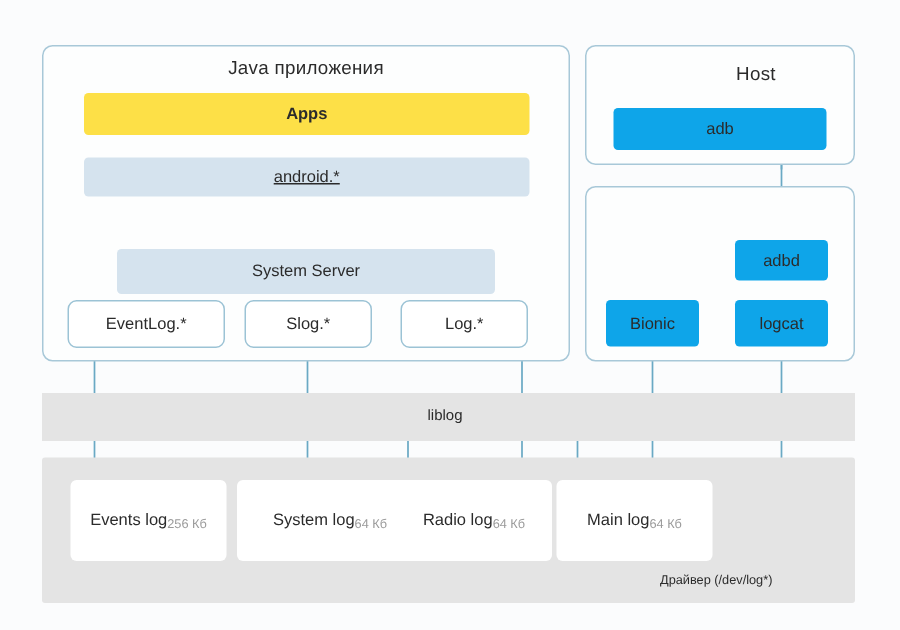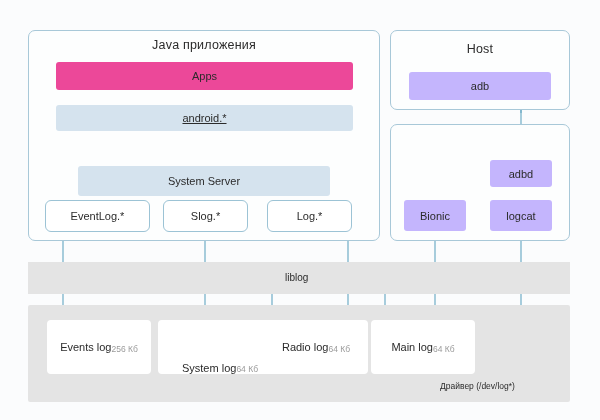--- a/index.html
+++ b/index.html
@@ -43,23 +43,23 @@
   .block {
     position: absolute;
     box-sizing: border-box;
     display: flex;
     align-items: center;
     justify-content: center;
     font-size: 11px;
     color: #2b2b2b;
     border-radius: 3px;
   }
-  .block.apps   { background: #ec4899; }
+  .block.apps   { background: #fde047; font-weight: bold; }
   .block.blue   { background: #d5e3ee; }
-  .block.gray   { background: #c4b5fd; }
+  .block.gray   { background: #0ea5e9; }
   .block.white  {
     background: #ffffff;
     border: 1px solid #9cc3d5;
     border-radius: 6px;
   }
   .block.logbox {
     background: #ffffff;
     border-radius: 4px;
     flex-direction: row;
     box-shadow: 0 0 0 0 rgba(0,0,0,0);
@@ -158,21 +158,21 @@
     <span>EventLog.*</span>
   </div>
   <div class="block white" style="left:163px; top:200px; width:85px; height:32px;">
     <span>Slog.*</span>
   </div>
   <div class="block white" style="left:267px; top:200px; width:85px; height:32px;">
     <span>Log.*</span>
   </div>
 
   <div class="panel" style="left:390px; top:30px; width:180px; height:80px;"></div>
-  <div class="panel-title" style="left:390px; top:42px; width:180px;">Host</div>
+  <div class="panel-title" style="left:390px; top:42px; width:180px;padding-left:24px;">Host</div>
   <div class="block gray" style="left:409px; top:72px; width:142px; height:28px;">
     <span>adb</span>
   </div>
 
   <div class="panel" style="left:390px; top:124px; width:180px; height:117px;"></div>
   <div class="block gray" style="left:490px; top:160px; width:62px; height:27px;">
     <span>adbd</span>
   </div>
   <div class="block gray" style="left:404px; top:200px; width:62px; height:31px;">
     <span>Bionic</span>
@@ -183,21 +183,21 @@
 
   <div class="band" style="left:28px; top:262px; width:542px; height:32px;"></div>
   <div class="band-label" style="left:285px; top:272px;">liblog</div>
 
   <div class="band driver" style="left:28px; top:305px; width:542px; height:97px;"></div>
 
   <div class="block logbox" style="left:47px; top:320px; width:104px; height:54px;">
     <span class="log-name">Events log</span>
     <span class="log-size">256 Кб</span>
   </div>
-  <div class="block logbox" style="left:158px; top:320px; width:124px; height:54px;align-items:flex-end;">
+  <div class="block logbox" style="left:158px; top:320px; width:124px; height:54px;">
     <span class="log-name">System log</span>
     <span class="log-size">64 Кб</span>
   </div>
   <div class="block logbox" style="left:264px; top:320px; width:104px; height:54px;">
     <span class="log-name">Radio log</span>
     <span class="log-size">64 Кб</span>
   </div>
   <div class="block logbox" style="left:371px; top:320px; width:104px; height:54px;">
     <span class="log-name">Main log</span>
     <span class="log-size">64 Кб</span>

